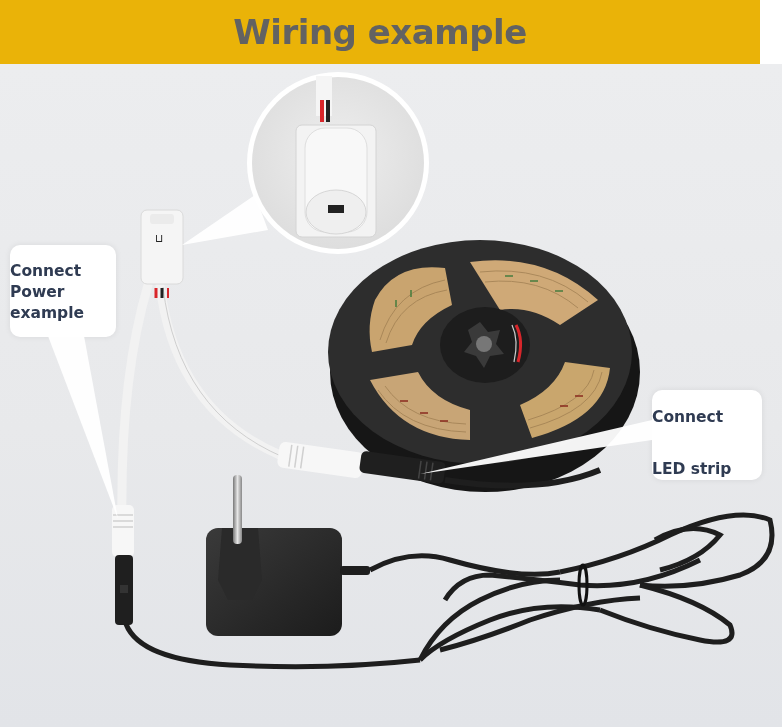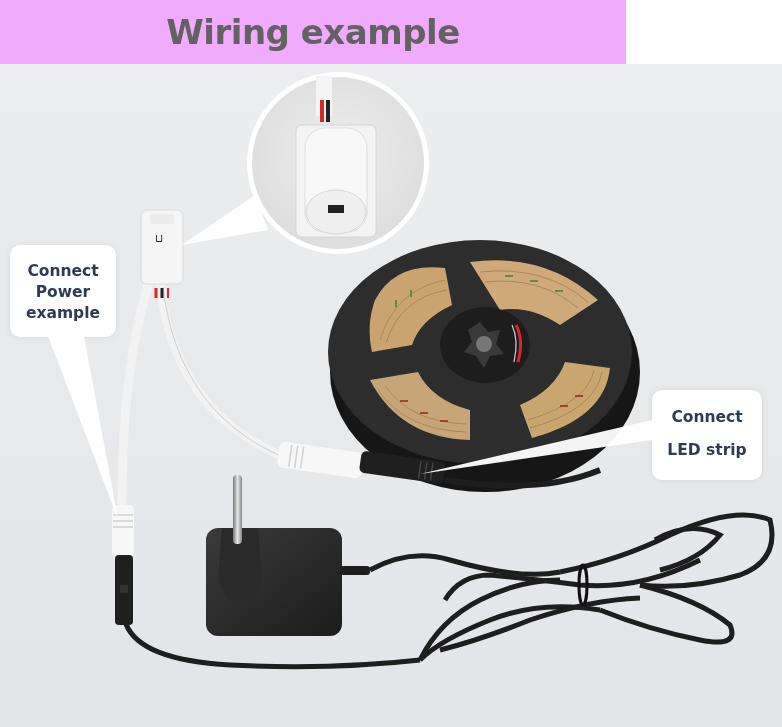--- a/index.html
+++ b/index.html
@@ -1,25 +1,25 @@
 <!DOCTYPE html>
 <html><head>
 <meta charset="utf-8">
 <style>
   html, body { margin: 0; padding: 0; }
   body { width: 782px; height: 727px; background: #ffffff; overflow: hidden; font-family: "DejaVu Sans", sans-serif; position: relative; }
-  .title-bar { position: absolute; left: 0; top: 0; width: 626px; height: 64px; background: #f0abfc; display: flex; align-items: center; justify-content: center; }
+  .title-bar { position: absolute; left: 0; top: 0; width: 760px; height: 64px; background: #eab308; display: flex; align-items: center; justify-content: center; }
   .title { font-family: "DejaVu Sans", sans-serif; font-weight: bold; font-size: 34px; color: #626262; letter-spacing: -0.5px; }
   .photo { position: absolute; left: 0; top: 64px; width: 782px; height: 663px; background: linear-gradient(180deg, #ecedef 0%, #e8e9eb 55%, #e2e4e8 100%); overflow: hidden; }
   svg.scene { position: absolute; left: 0; top: 0; }
-  .callout { position: absolute; background: #ffffff; border-radius: 10px; box-shadow: 0 0 6px rgba(0,0,0,0.08); color: #2f3b52; font-weight: bold; font-family: "DejaVu Sans", sans-serif; text-align: center; }
+  .callout { position: absolute; background: #ffffff; border-radius: 10px; box-shadow: 0 0 6px rgba(0,0,0,0.08); color: #2f3b52; font-weight: bold; font-family: "DejaVu Sans", sans-serif; text-align: left; }
   .callout-power { left: 10px; top: 181px; width: 106px; height: 92px; font-size: 15.5px; line-height: 21px; padding-top: 16px; box-sizing: border-box; }
   .callout-strip { left: 652px; top: 326px; width: 110px; height: 90px; font-size: 15.5px; box-sizing: border-box; padding-top: 17px; }
   .callout-strip .l1 { display: block; line-height: 20px; }
-  .callout-strip .l2 { display: block; line-height: 20px; margin-top: 13px; }
+  .callout-strip .l2 { display: block; line-height: 20px; margin-top: 32px; }
   .callout-power span { display: block; }
 </style>
 </head>
 <body>
 
 <div class="title-bar">
   <div class="title">Wiring example</div>
 </div>
 
 <div class="photo">

